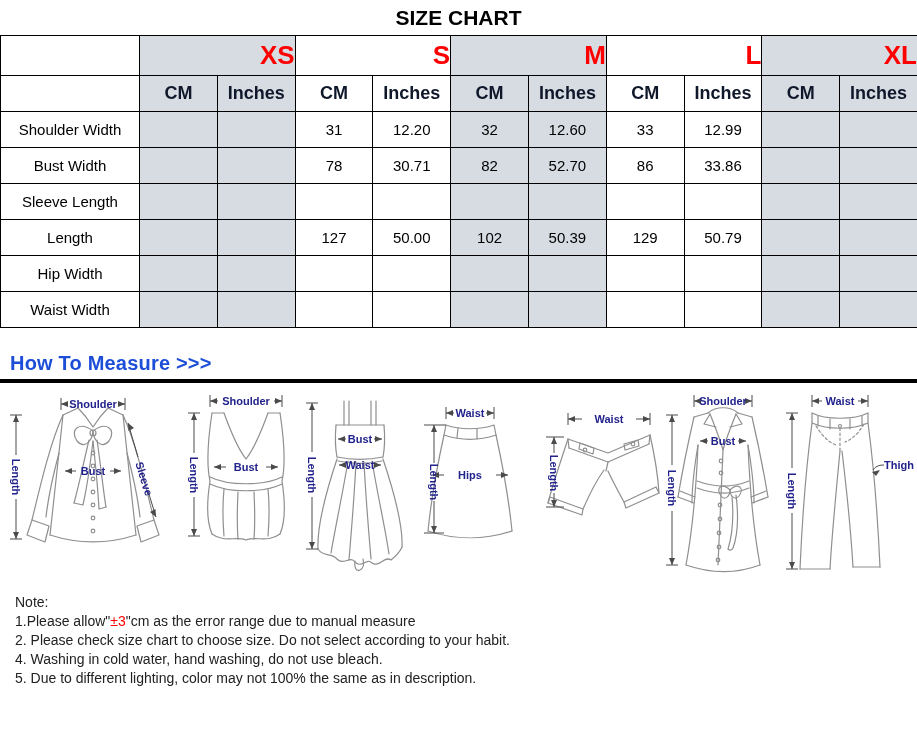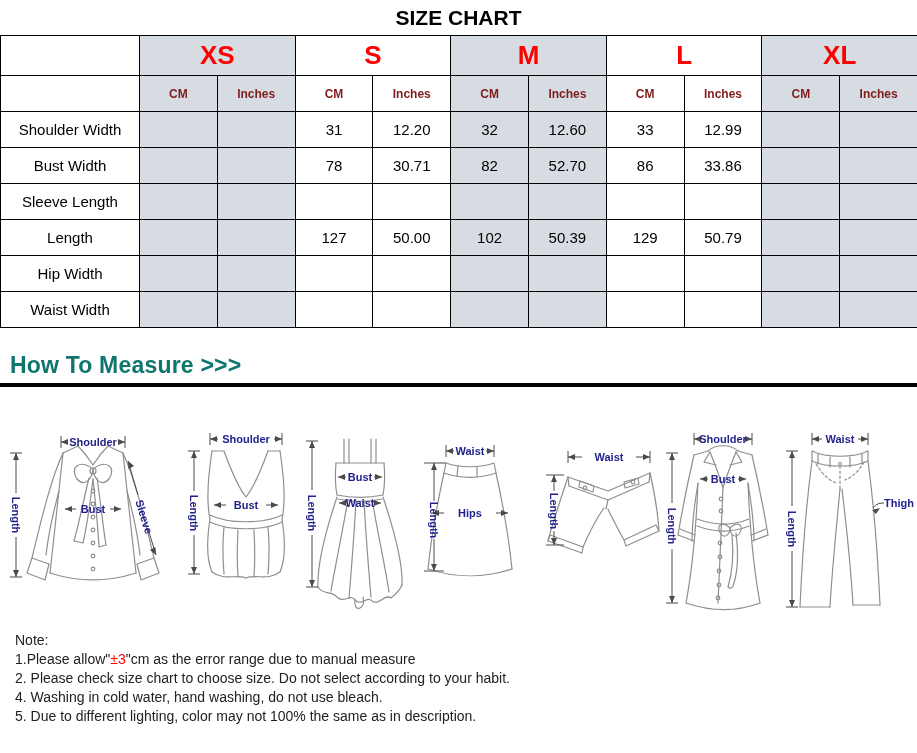--- a/index.html
+++ b/index.html
@@ -8,28 +8,28 @@
   body {
     width:917px; height:753px; overflow:hidden;
     font-family:"Liberation Sans", sans-serif; color:#000;
   }
   .title { text-align:center; font-weight:700; font-size:21px; padding:6px 12px 5px; }
   table.size-chart { width:917px; border-collapse:collapse; table-layout:fixed; }
   .size-chart th, .size-chart td {
     border:1px solid #000; text-align:center; vertical-align:middle;
     overflow:hidden; background:#fff; padding:0;
   }
-  tr.size-row th { height:40px; font-size:26px; font-weight:700; color:#ff0000; }
-  tr.unit-row th { height:36px; font-size:12px; font-weight:700; color:#7f1d1d; }
+  tr.size-row th { height:40px; font-size:26px; font-weight:700; color:#ff0000;text-align:right; }
+  tr.unit-row th { height:36px; font-size:18px; font-weight:700; color:#0f172a; }
   tr.data-row td { height:36px; font-size:15px; font-weight:400; }
   td.row-label { font-size:13px;margin-left:16px; }
   .g { background:#d7dce3 !important; }
-  .howto { margin:24px 0 0 10px; font-size:23px; font-weight:700; color:#0f766e; letter-spacing:.2px; }
+  .howto { margin:24px 0 0 10px; font-size:20px; font-weight:700; color:#1d4ed8; letter-spacing:.2px; }
   .rule { height:4px; background:#000; margin-top:4px; }
-  .figures { position:relative; height:202px; width:917px;margin-top:34px; }
+  .figures { position:relative; height:202px; width:917px; }
   .fig { position:absolute; }
   svg .garm { fill:none; stroke:#8f8f8f; stroke-width:1.2; stroke-linecap:round; stroke-linejoin:round; }
   svg .dim { stroke:#4a4a4a; stroke-width:1; fill:none; }
   svg .dsh { stroke-dasharray:2.5,2.5; }
   svg .ah { fill:#4a4a4a; stroke:none; }
   svg text.lbl {
     fill:#22228c; font-weight:700; font-size:11px;
     font-family:"Liberation Sans", sans-serif; text-anchor:middle;
   }
   .notes { padding:8px 8px 0 15px; font-size:14px; line-height:19px; color:#222; }

